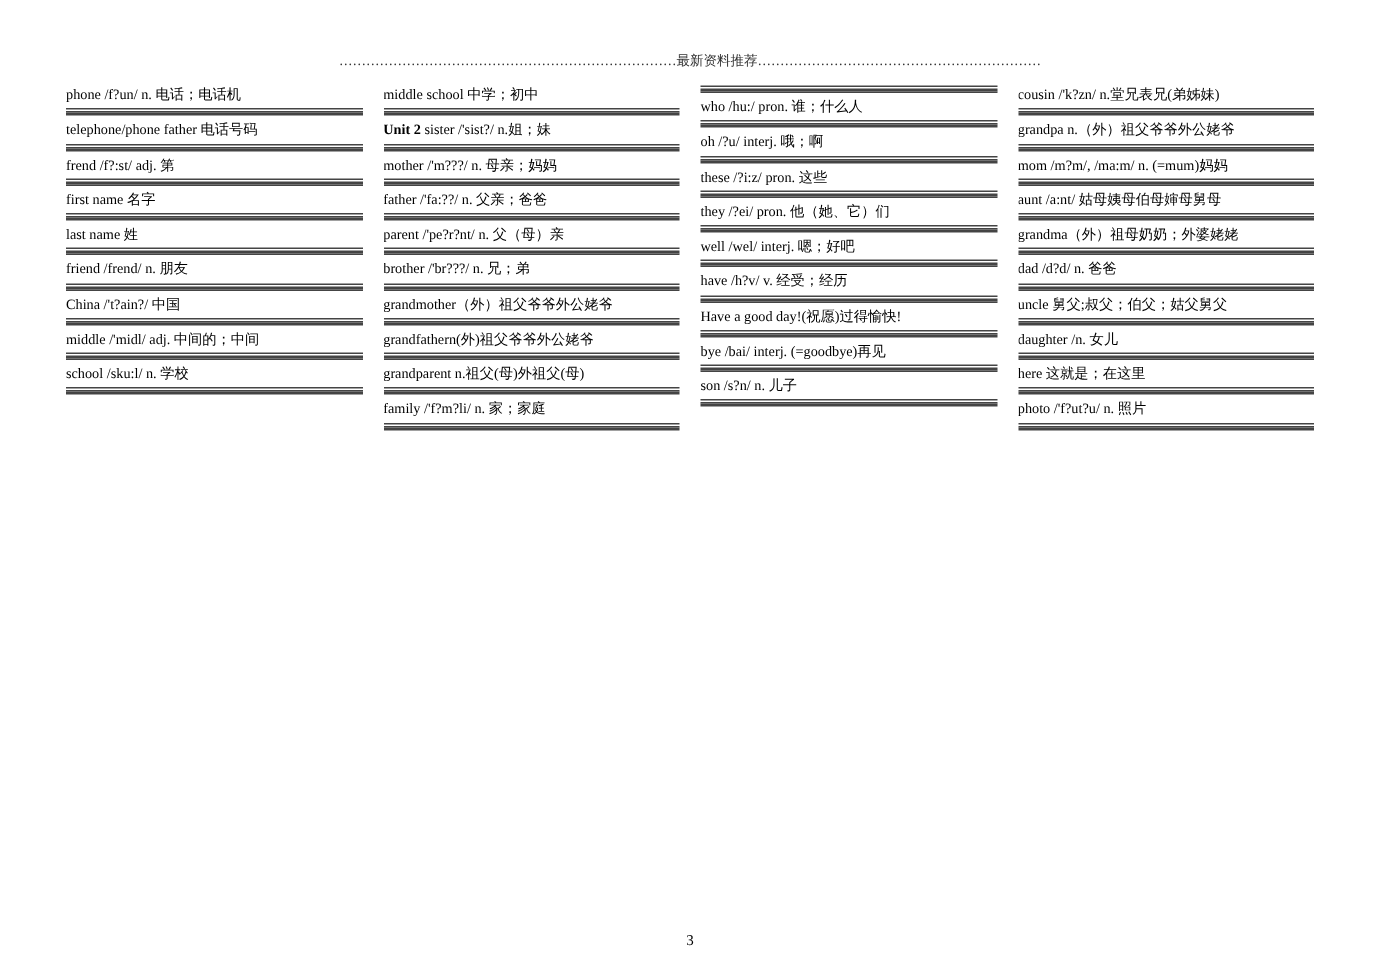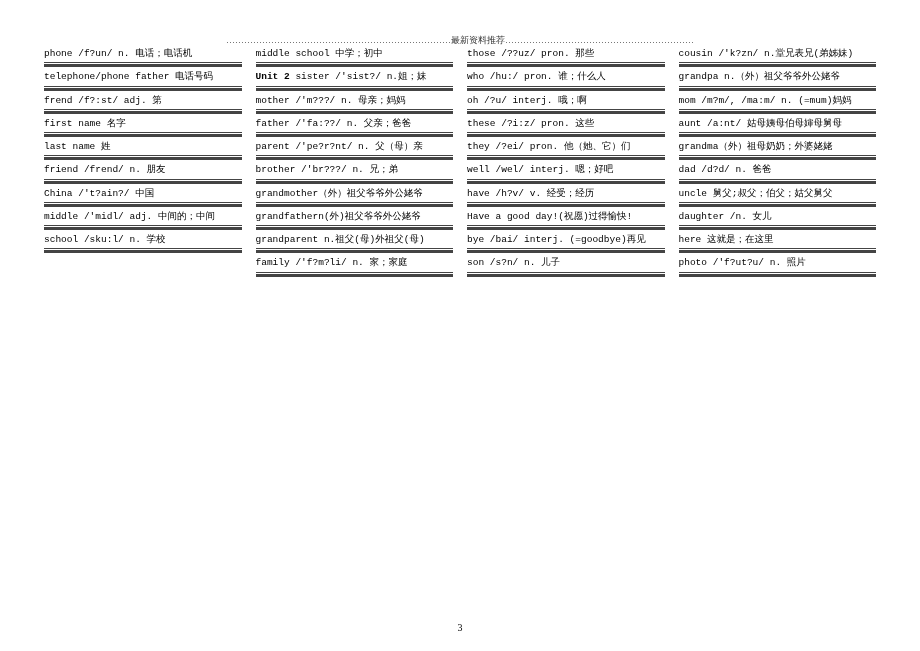--- a/index.html
+++ b/index.html
@@ -14,29 +14,28 @@
       color: #000;
       width: 920px;
       height: 651px;
       padding: 34px 44px 0 44px;
       position: relative;
     }
     .header-line {
       text-align: center;
       font-size: 9px;
       letter-spacing: 0;
-      margin-bottom: 0;
+      margin-bottom: 10px;
       color: #333;
       white-space: nowrap;
       overflow: hidden;
     }
     .columns {
       display: flex;
       gap: 14px;
-      font-family: Liberation Mono, monospace;
     }
     .col {
       flex: 1;
       min-width: 0;
     }
     .entry {
       margin-bottom: 2px;
     }
     .entry-text {
       font-size: 9.5px;
@@ -185,21 +184,20 @@
       </div>
       <div class="entry">
         <div class="entry-text">family  /'f?m?li/ n.  家；家庭</div>
         <div class="rule-line"></div>
         <div class="rule-line dbl"></div>
         <div class="rule-line"></div>
       </div>
     </div>
   <div class="col">
       <div class="entry">
-        <div class="entry-text">those /??uz/ pron.  那些</div>
         <div class="rule-line"></div>
         <div class="rule-line dbl"></div>
         <div class="rule-line"></div>
       </div>
       <div class="entry">
         <div class="entry-text">who /hu:/ pron.  谁；什么人</div>
         <div class="rule-line"></div>
         <div class="rule-line dbl"></div>
         <div class="rule-line"></div>
       </div>

